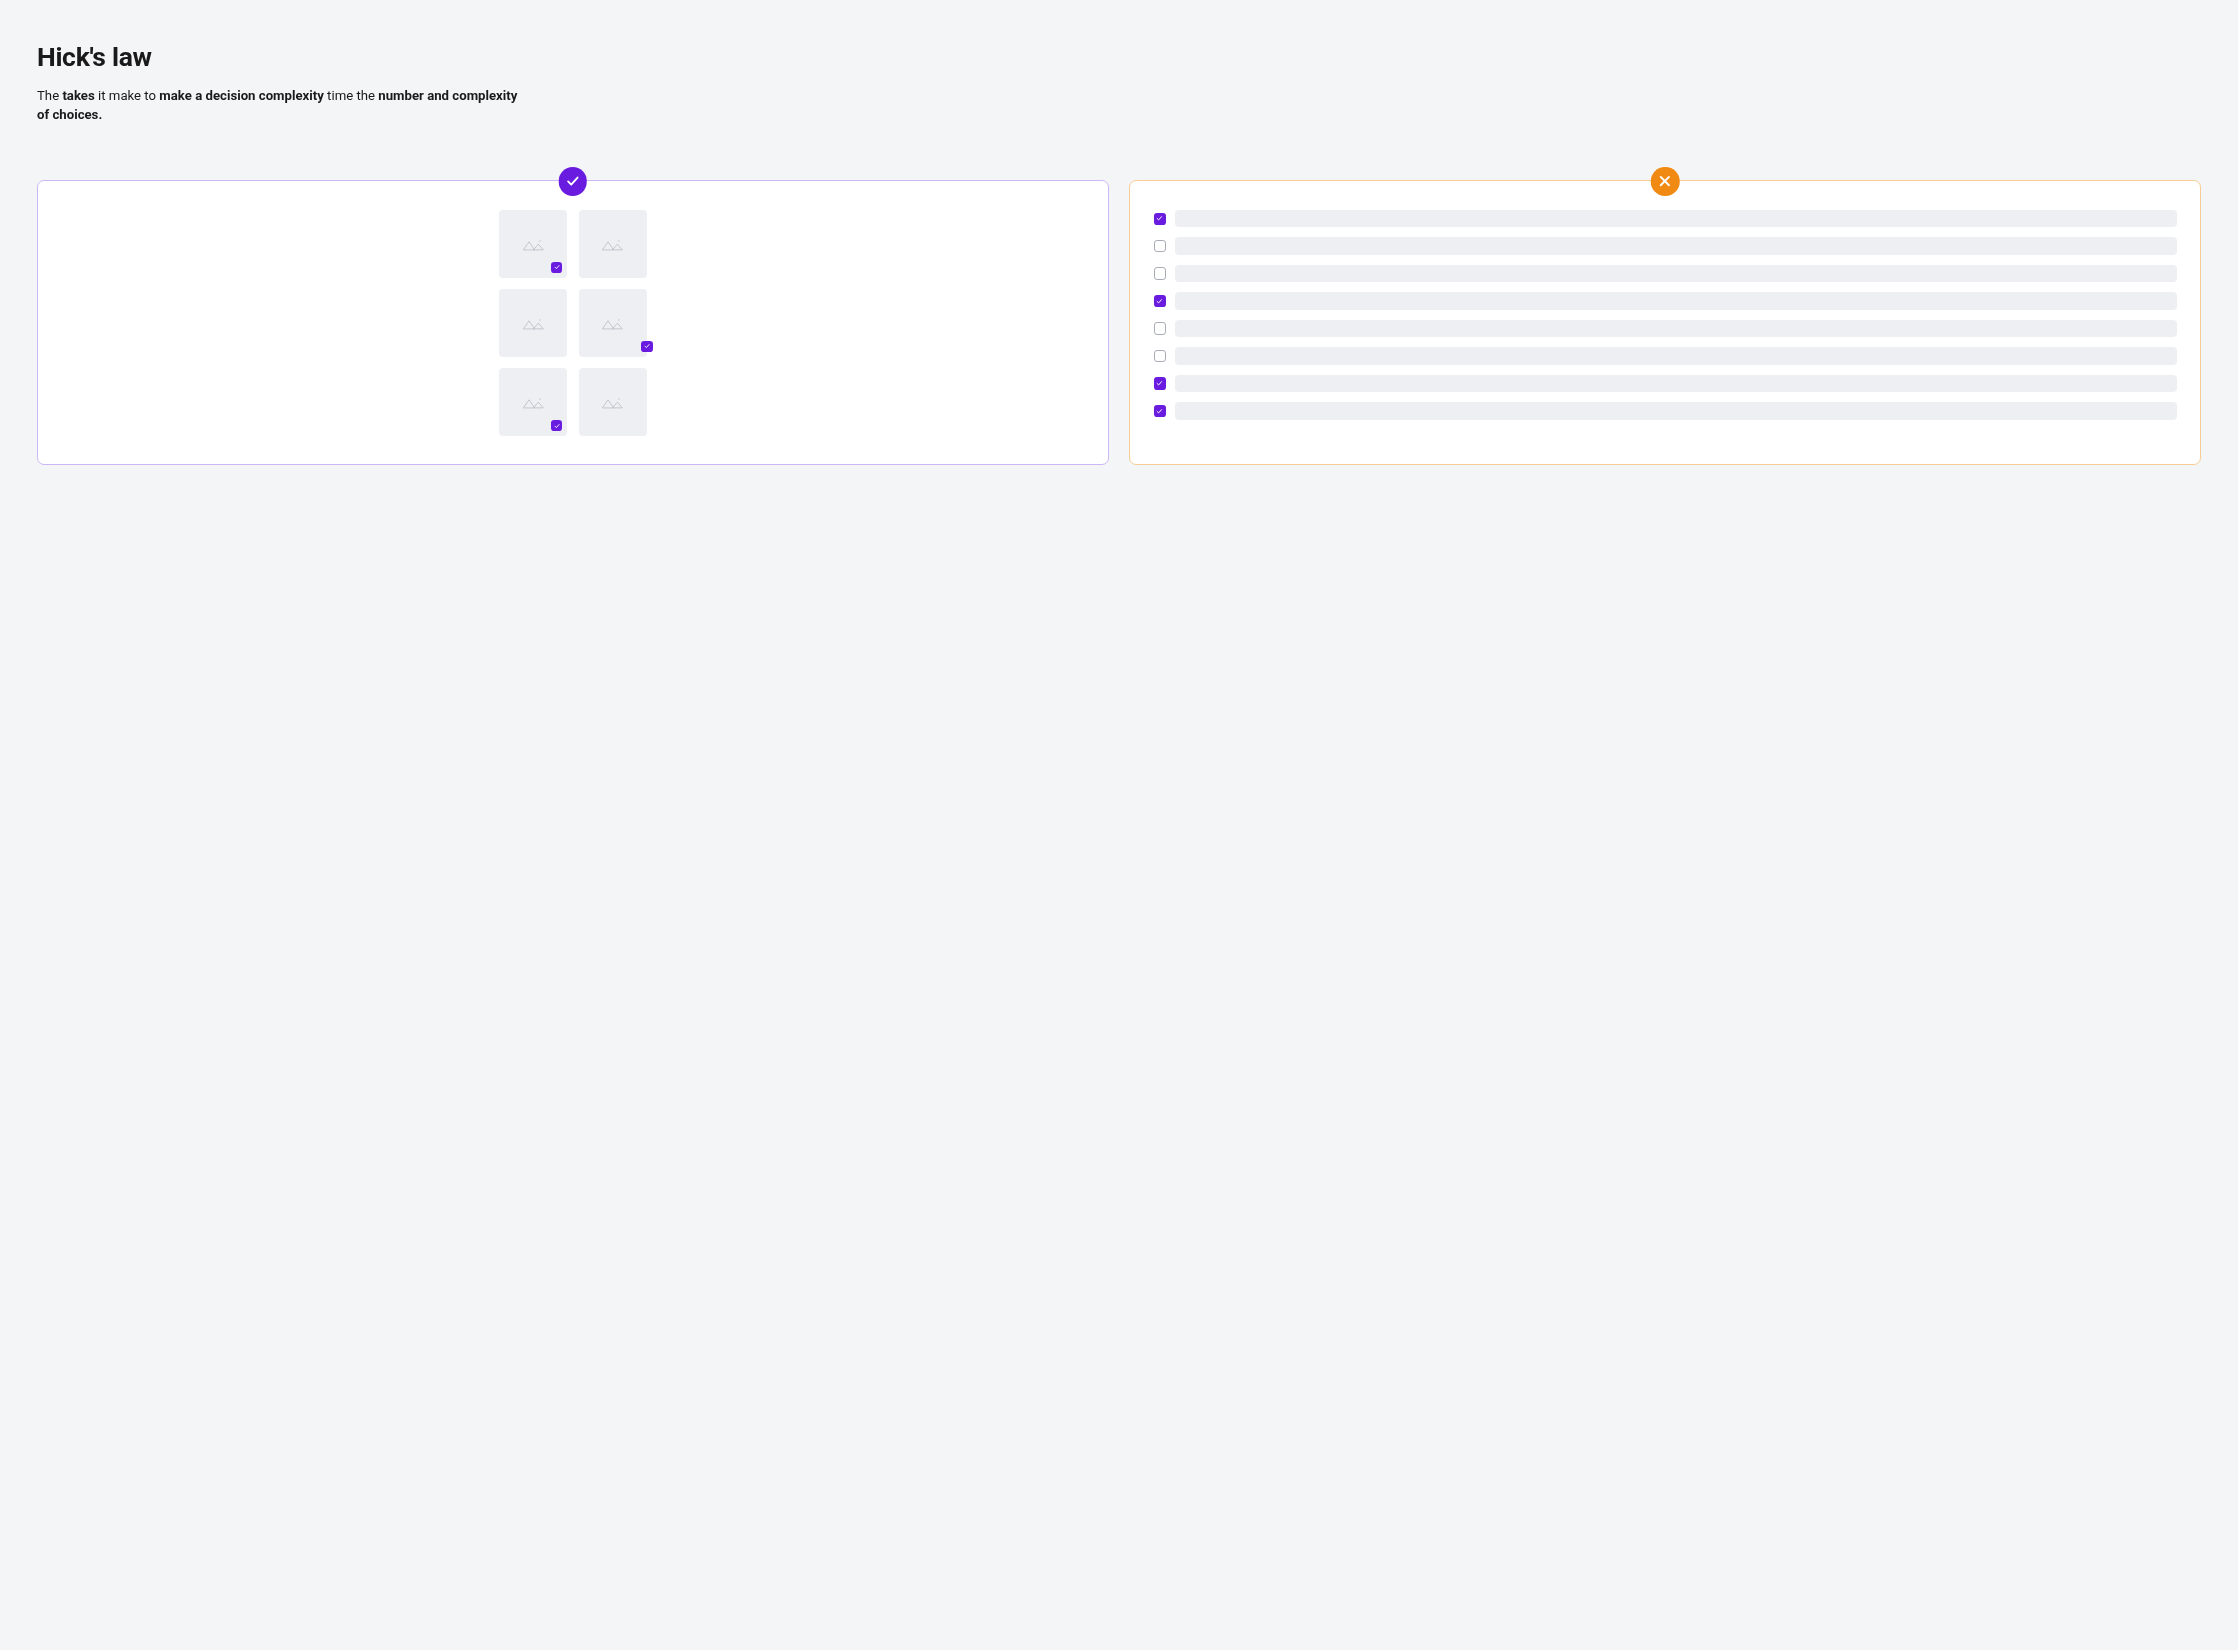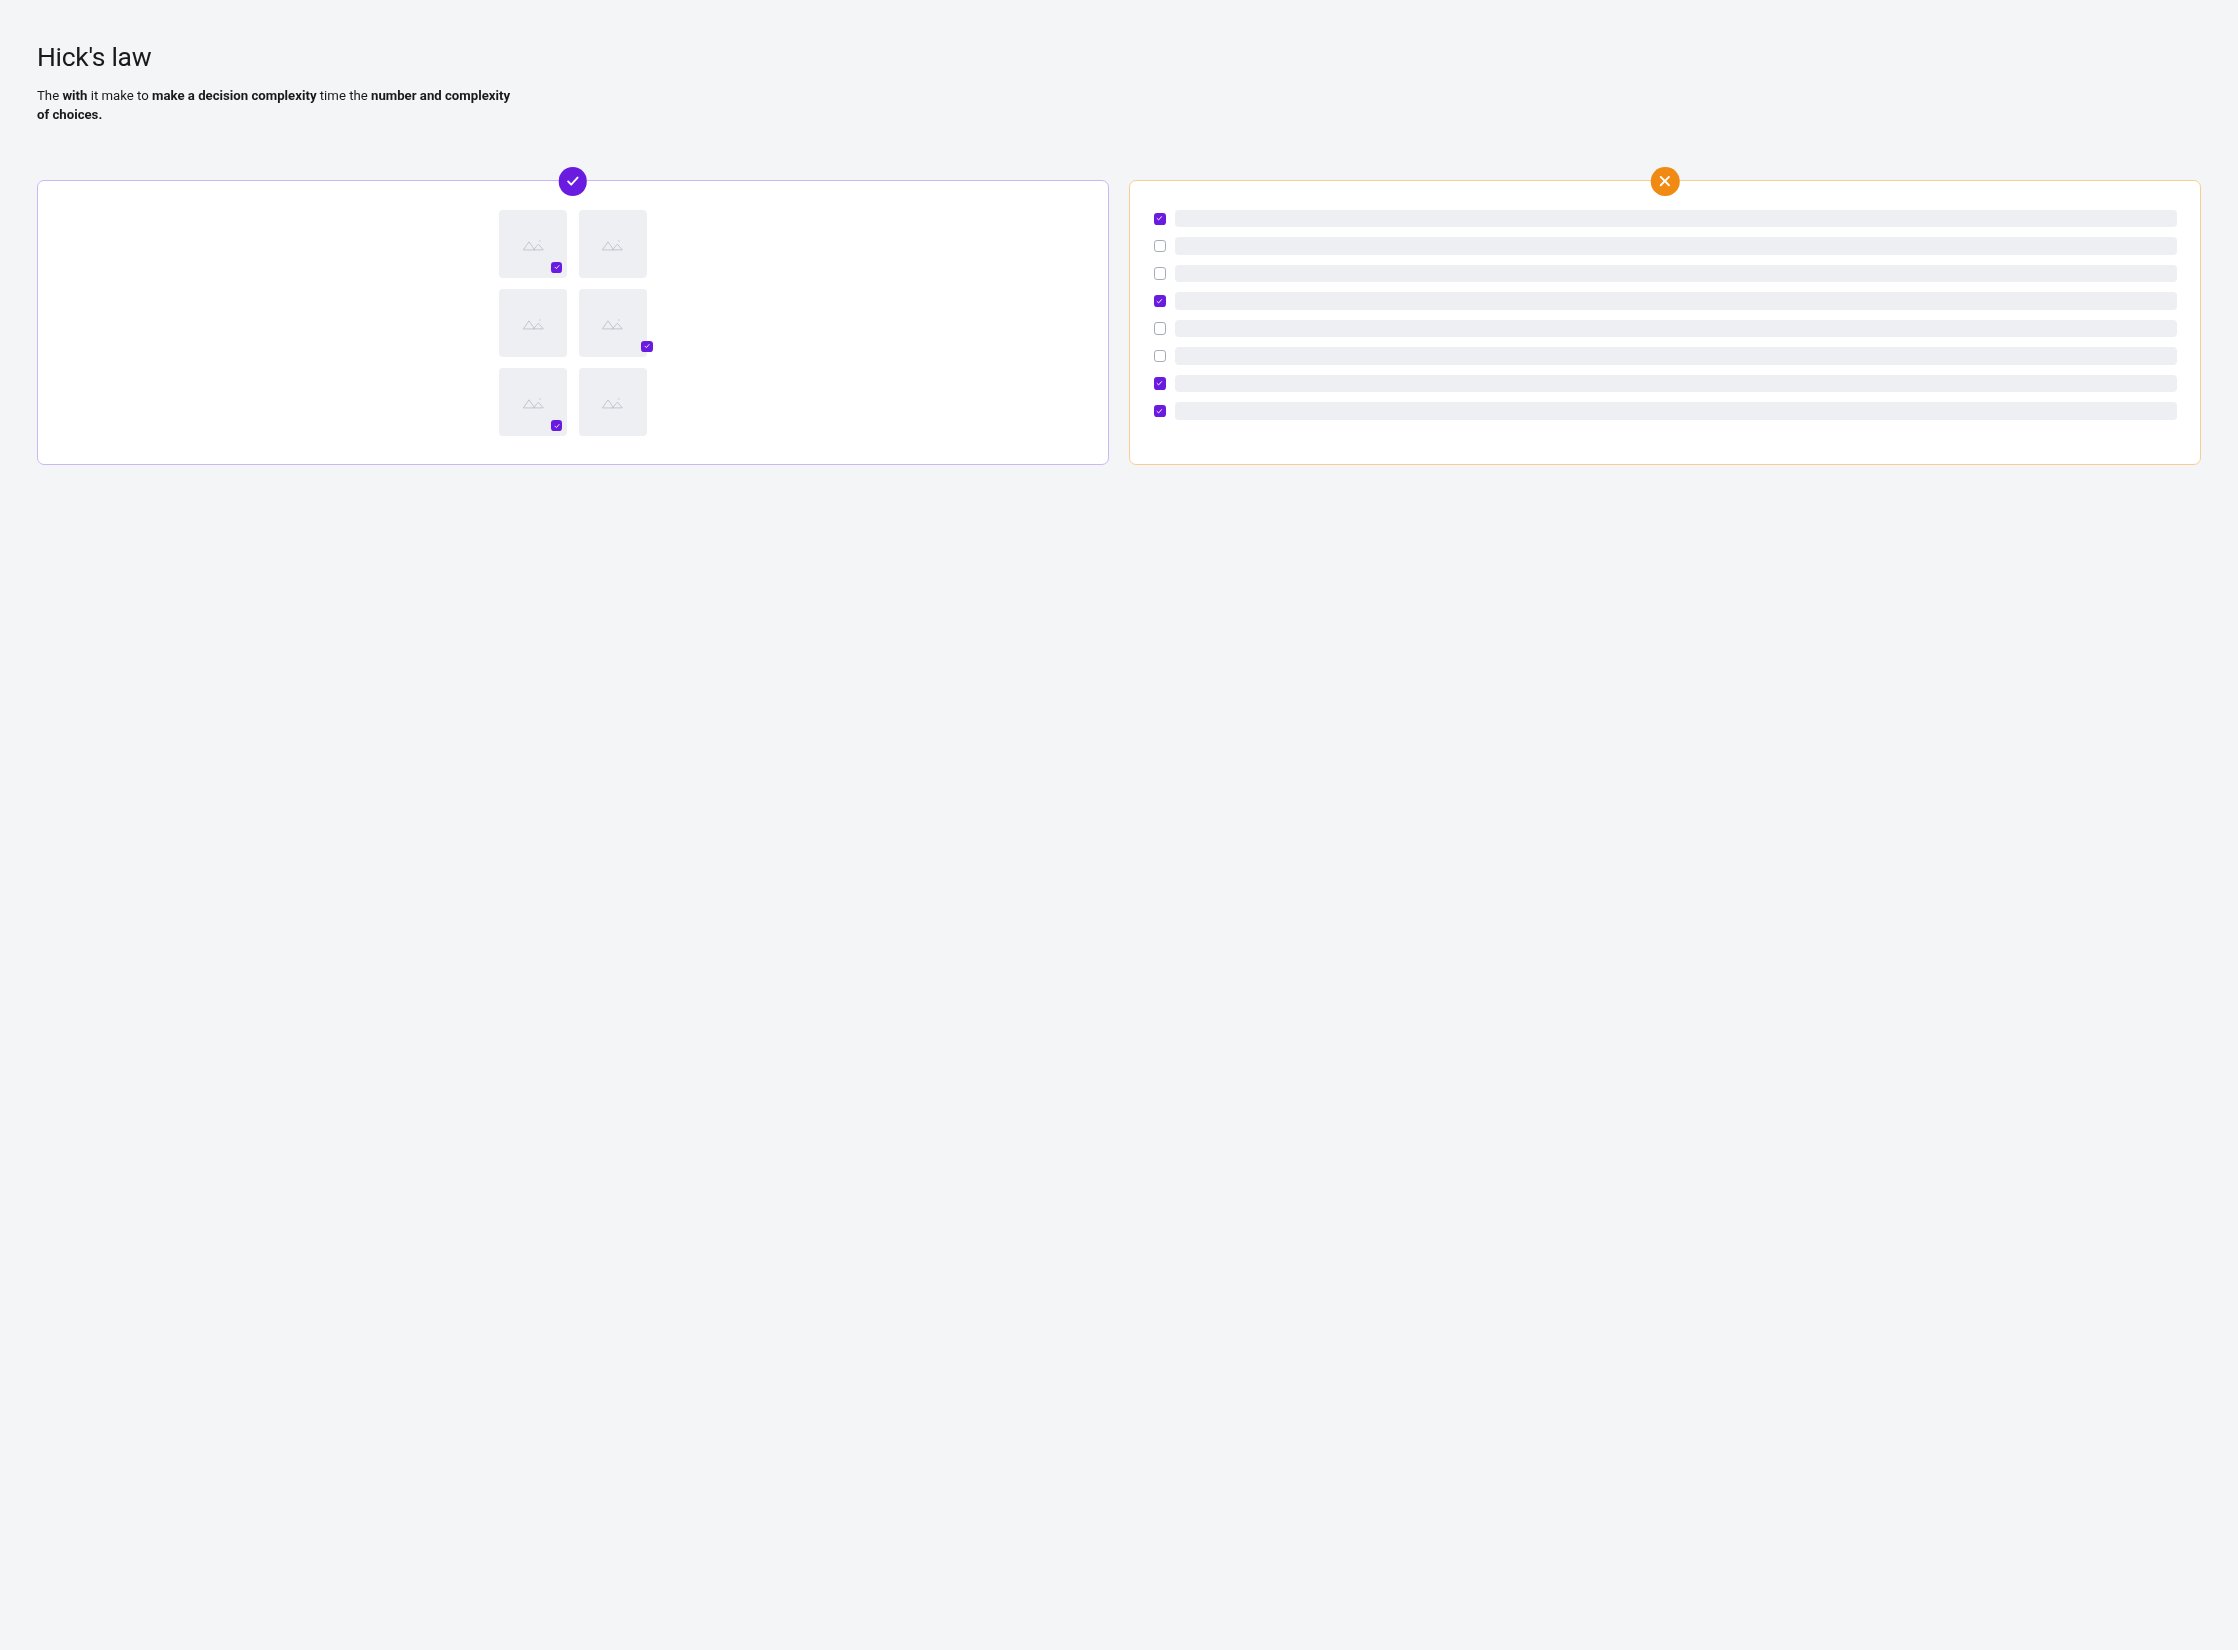--- a/index.html
+++ b/index.html
@@ -7,21 +7,21 @@
     body {
       background: #f4f5f7;
       font-family: -apple-system, BlinkMacSystemFont, "Segoe UI", Roboto, "Helvetica Neue", Arial, sans-serif;
       color: #1a1a1a;
       padding: 41px 37px 30.5px;
     }
 
     .header { max-width: 590px; }
     .title {
       font-size: 26.5px;
-      font-weight: 400;
+      font-weight: 700;
       letter-spacing: -0.3px;
       margin-bottom: 14.2px;
     }
     .subtitle {
       font-size: 13.2px;
       line-height: 1.45;
       font-weight: 400;
       color: #1a1a1a;
       max-width: 488px;
     }
@@ -126,21 +126,21 @@
       height: 17.3px;
       background: #eeeff2;
       border-radius: 4.1px;
     }
   </style>
 </head>
 <body>
 
 <div class="header">
   <h1 class="title">Hick's law</h1>
-  <p class="subtitle"><span>The </span><b>with</b><span> it make to </span><b>make a decision complexity</b><span> time the </span><b>number and complexity of choices.</b></p>
+  <p class="subtitle"><span>The </span><b>takes</b><span> it make to </span><b>make a decision complexity</b><span> time the </span><b>number and complexity of choices.</b></p>
 </div>
 
 <div class="panels">
 
   <div class="panel panel-good">
     <div class="badge badge-good">
       <svg viewBox="0 0 24 24" fill="none" stroke="#ffffff" stroke-width="3.2" stroke-linecap="round" stroke-linejoin="round">
         <polyline points="4 12.5 9.2 18 20 6"></polyline>
       </svg>
     </div>

